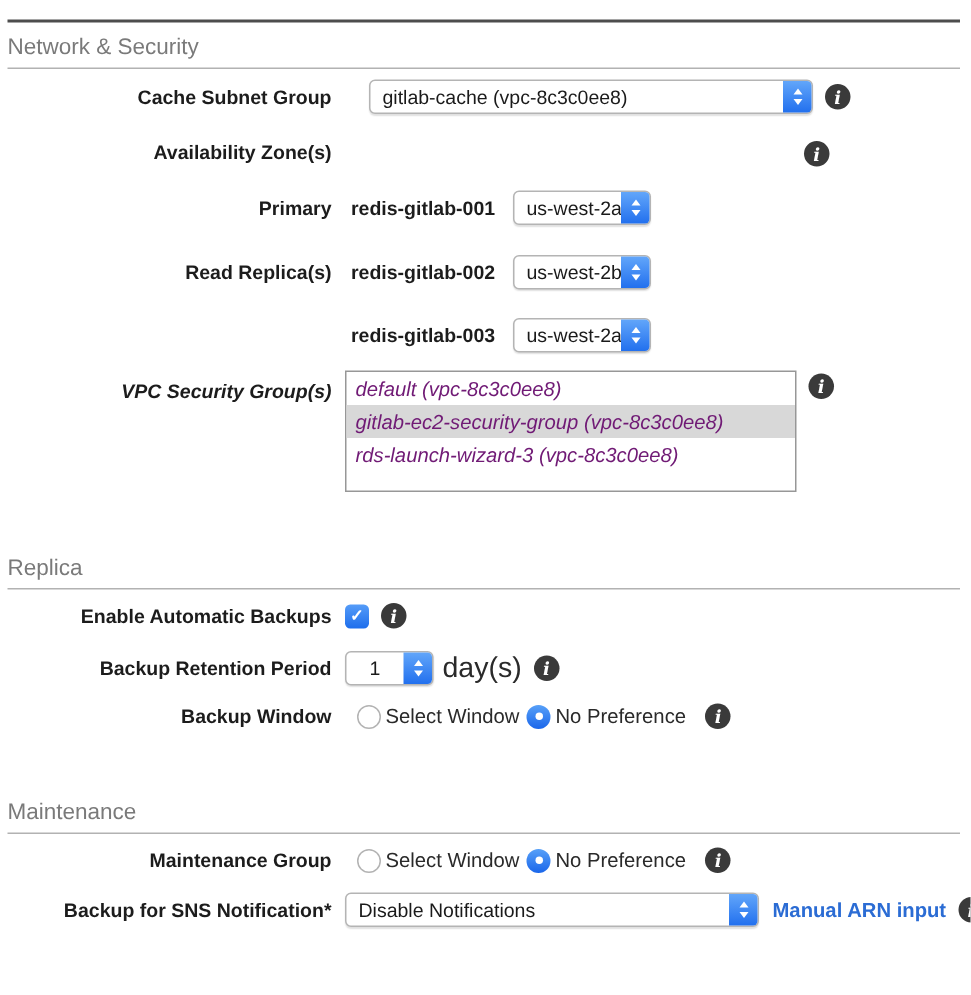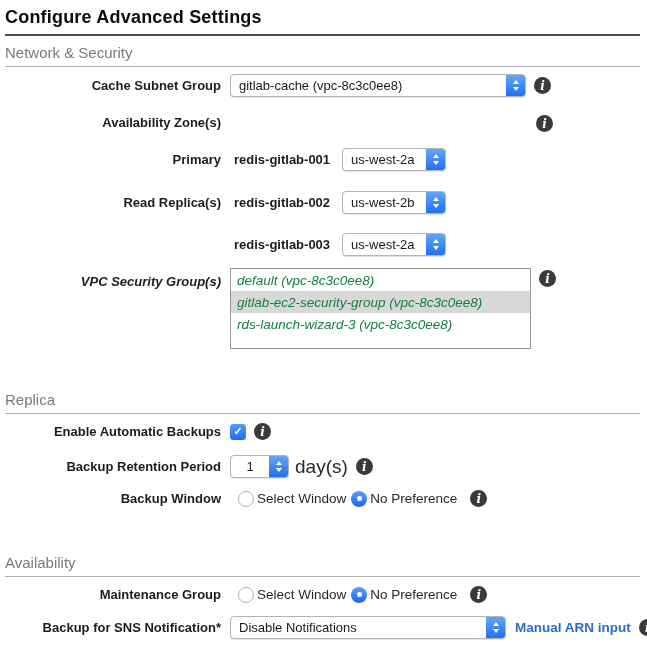--- a/index.html
+++ b/index.html
@@ -13,58 +13,58 @@
   .section-head { margin-top: 8px; font-size: 15px; color: #7a7a7a;
                   padding-bottom: 5px; border-bottom: 1px solid #b2b2b2; }
 
   
   .row { display: flex; align-items: center; position: relative; }
   .row.top { align-items: flex-start; font-style: italic; }
   .lbl { width: 225px; flex: 0 0 225px; text-align: right; padding-right: 9px;
          font-size: 13px; font-weight: bold; color: #1c1c1c; line-height: 16px; }
   .ctrl { display: flex; align-items: center; }
 
-  .mt7  { margin-top: 7px; }  .mt18 { margin-top: 18px; } .mt17 { margin-top: 17px; }
+  .mt7  { margin-top: 7px; gap: 16px; }  .mt18 { margin-top: 18px; } .mt17 { margin-top: 17px; }
   .mt20 { margin-top: 20px; } .mt19 { margin-top: 19px; } .mt12 { margin-top: 12px; }
   .mt42 { margin-top: 42px; } .mt9  { margin-top: 9px; }  .mt15 { margin-top: 15px; }
   .mt47 { margin-top: 47px; } .mt13 { margin-top: 13px; }
 
   
   .mac-select { display: inline-flex; align-items: center; height: 23px;
                 background: #fff; border: 1px solid #b4b4b4; border-radius: 4px;
                 box-shadow: 0 1px 1px rgba(0,0,0,.12); cursor: default; }
   .mac-select .val { font-size: 13px; color: #1a1a1a; padding: 0 6px 0 8px; flex: 1;
                      white-space: nowrap; overflow: hidden; }
   .cap { width: 19px; height: 21px; margin: 0; border-radius: 0 3px 3px 0;
          background: linear-gradient(#62a6fa, #2270ee);
          display: flex; flex-direction: column; align-items: center; justify-content: center; }
   .chev { width: 0; height: 0; border-left: 3.5px solid transparent; border-right: 3.5px solid transparent; }
   .chev.up   { border-bottom: 4px solid #fff; margin-bottom: 2.5px; }
   .chev.down { border-top: 4px solid #fff; }
 
   .w-big   { width: 296px; }
-  .w-small { width: 104px; }
+  .w-small { width: 92px; }
   .w-sns   { width: 276px; }
 
   .node-name { font-size: 13px; font-weight: bold; color: #1c1c1c;
                width: 108px; margin-left: 4px; }
 
   
   .info { width: 17px; height: 17px; border-radius: 50%; background: #3a3a3a;
           color: #fff; display: inline-flex; align-items: center; justify-content: center;
           flex: 0 0 17px; cursor: pointer; }
   .info::after { content: "i"; font-family: "DejaVu Serif", serif;
                  font-weight: bold; font-style: italic; font-size: 12px; line-height: 1; }
   .gap8 { margin-left: 8px; }
   .info-abs { position: absolute; left: 531px; top: 0; }
 
   
   .listbox { width: 301px; border: 1px solid #979797; background: #fff;
              padding-bottom: 13px; }
-  .listbox .opt { font-size: 13.5px; color: #15803d; padding: 2.5px 6px; line-height: 17px;
+  .listbox .opt { font-size: 13.5px; color: #701a75; padding: 2.5px 6px; line-height: 17px;
                   white-space: nowrap; }
   .listbox .opt.selected { background: #d8d8d8; }
 
   
   .checkbox { width: 16px; height: 16px; border-radius: 3.5px;
               background: linear-gradient(#559cf8, #1e6eec);
               display: inline-flex; align-items: center; justify-content: center;
               cursor: pointer; }
   .checkbox::after { content: "✓"; color: #fff; font-size: 11px; font-weight: bold; }
 
@@ -85,21 +85,20 @@
   .suffix { font-size: 19px; color: #2a2a2a; margin-left: 6px; }
   .link { font-size: 13.5px; font-weight: bold; color: #2b6cd4; margin-left: 9px;
           cursor: pointer; white-space: nowrap; }
   .ctrl-pad { margin-left: 8px; }
 </style>
 </head>
 <body>
 
 <div class="page">
 
-  <div class="page-title">Configure Advanced Settings</div>
   <hr class="title-rule">
 
   <div class="section-head">Network &amp; Security</div>
 
   <div class="row mt7">
     <div class="lbl">Cache Subnet Group</div>
     <div class="ctrl">
       <div class="mac-select w-big">
         <span class="val">gitlab-cache (vpc-8c3c0ee8)</span>
         <span class="cap">
@@ -200,21 +199,21 @@
     <div class="lbl">Backup Window</div>
     <div class="ctrl ctrl-pad">
       <span class="radio"></span>
       <span class="radio-lbl">Select Window</span>
       <span class="radio on"></span>
       <span class="radio-lbl">No Preference</span>
       <span class="info gap8"></span>
     </div>
   </div>
 
-  <div class="section-head mt47">Availability</div>
+  <div class="section-head mt47">Maintenance</div>
 
   <div class="row mt9">
     <div class="lbl">Maintenance Group</div>
     <div class="ctrl ctrl-pad">
       <span class="radio"></span>
       <span class="radio-lbl">Select Window</span>
       <span class="radio on"></span>
       <span class="radio-lbl">No Preference</span>
       <span class="info gap8"></span>
     </div>

